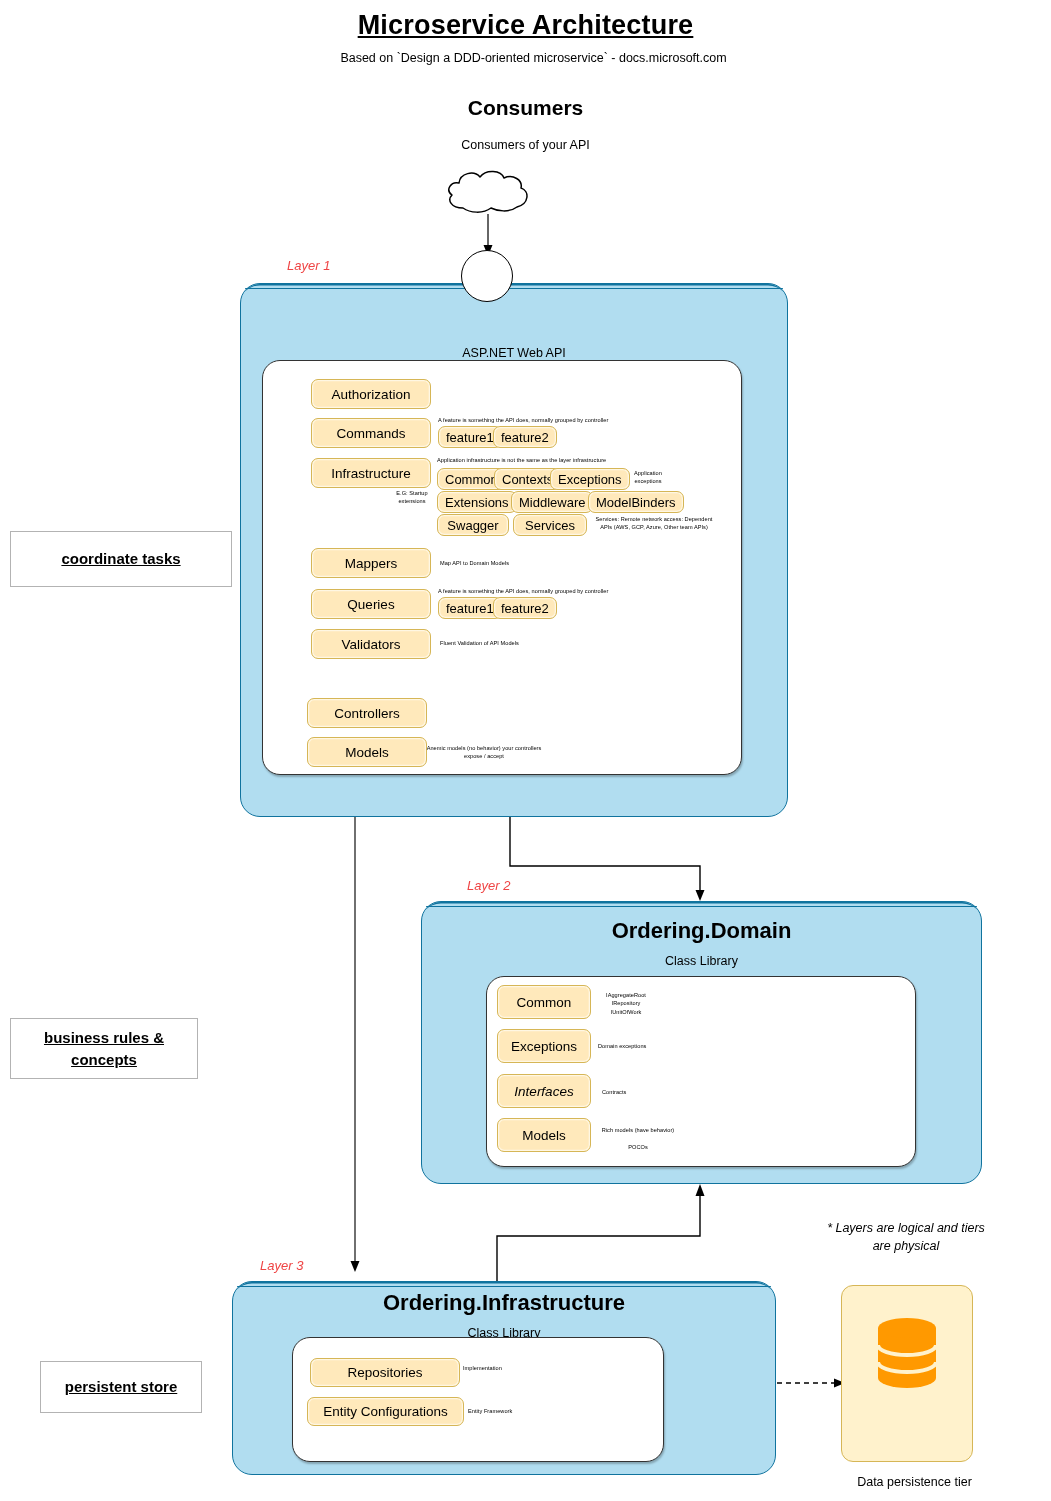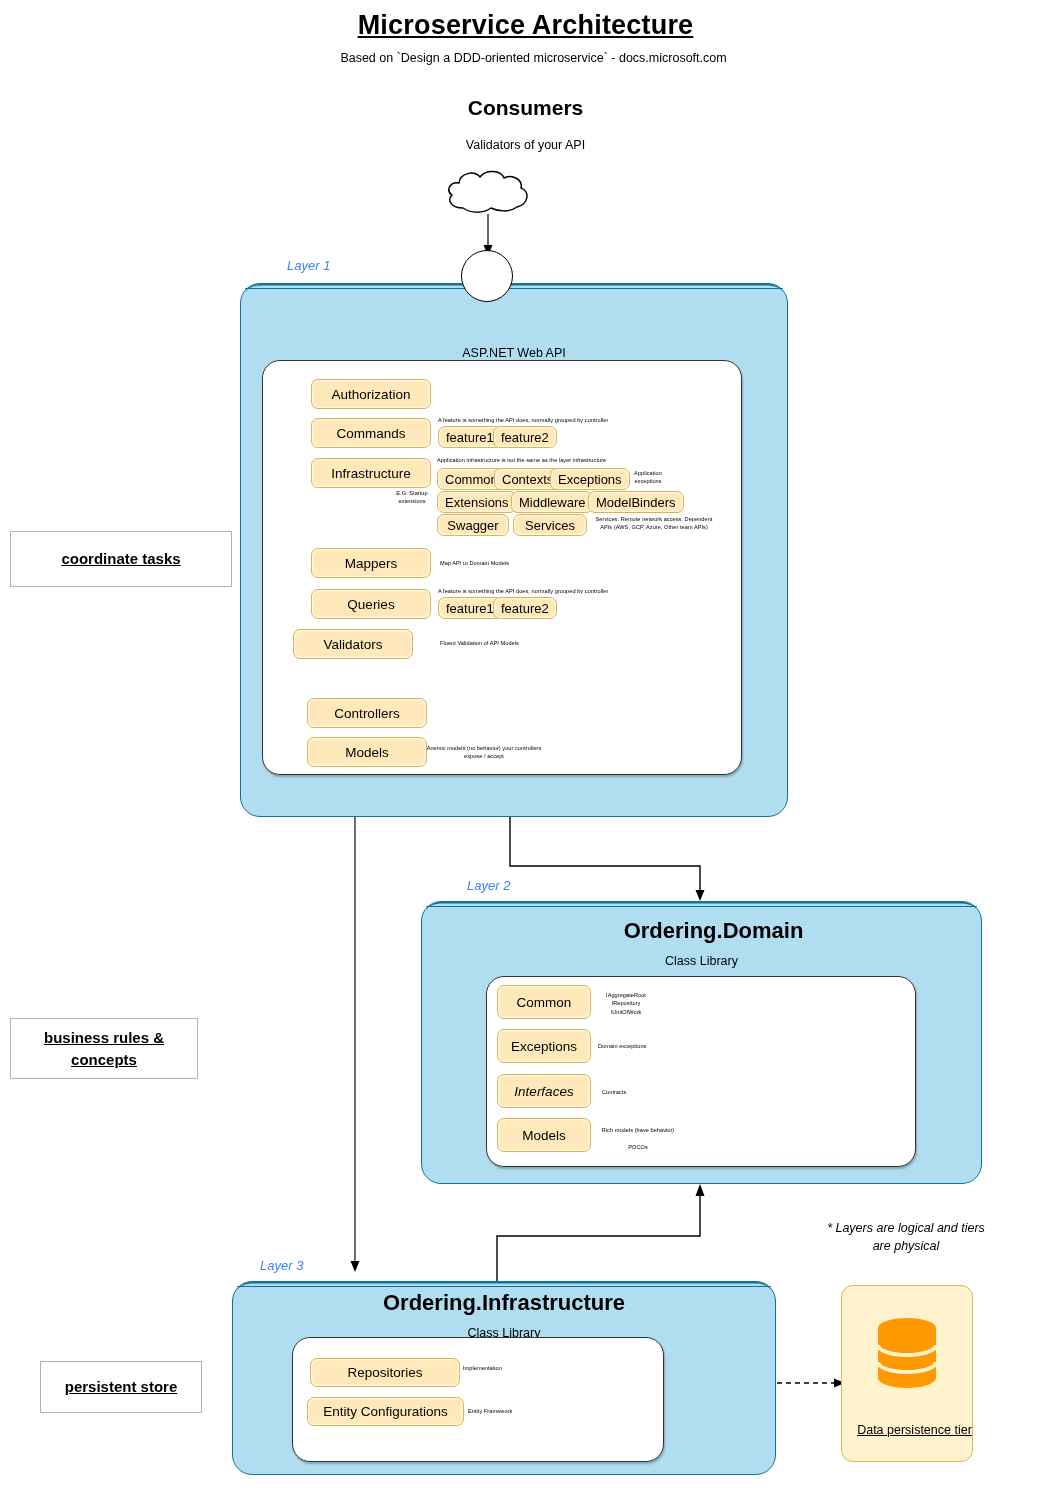--- a/index.html
+++ b/index.html
@@ -34,37 +34,37 @@
 
   
   .layer-box{
     background:#b1ddf0;border:1.5px solid #10739e;border-radius:20px;
     box-shadow:inset 0 5px 0 -3.5px #10739e;
   }
   .layer-box::after{
     content:"";position:absolute;left:4px;right:4px;top:4px;height:1px;
     background:#10739e;border-radius:20px;
   }
-  .layer-tag{font-size:13px;font-style:italic;color:#3b82f6;}
+  .layer-tag{font-size:13px;font-style:italic;color:#ef4444;}
   .layer-title{width:100%;text-align:center;font-size:22px;font-weight:bold;}
   .layer-sub{width:100%;text-align:center;font-size:12.5px;}
   .inner-panel{
     background:#ffffff;border:1.5px solid #333;border-radius:18px;
     box-shadow:1px 2px 2px rgba(0,0,0,.25);
   }
 
   #layer1-tag{left:287px;top:258px;}
   #layer1{left:240px;top:283px;width:546px;height:532px;}
   #layer1-title{left:0;top:22px;}
   #layer1-sub{left:0;top:62px;}
   #layer1-panel{left:262px;top:360px;width:478px;height:413px;}
 
   #layer2-tag{left:467px;top:878px;}
   #layer2{left:421px;top:901px;width:559px;height:281px;}
-  #layer2-title{left:0;top:16px;padding-left:12px;}
+  #layer2-title{left:0;top:16px;}
   #layer2-sub{left:0;top:52px;}
   #layer2-panel{left:486px;top:976px;width:428px;height:189px;}
 
   #layer3-tag{left:260px;top:1258px;}
   #layer3{left:232px;top:1281px;width:542px;height:192px;}
   #layer3-title{left:0;top:8px;}
   #layer3-sub{left:0;top:44px;}
   #layer3-panel{left:292px;top:1337px;width:370px;height:123px;}
 
   
@@ -90,36 +90,36 @@
   #callout-business{left:10px;top:1018px;width:188px;height:61px;}
   #callout-persistent{left:40px;top:1361px;width:162px;height:52px;}
 
   
   #persistence-tier{
     left:841px;top:1285px;width:130px;height:175px;background:#fff2cc;
     border:1.4px solid #d6b656;border-radius:12px;
   }
   #db-cylinder{left:878px;top:1318px;width:58px;height:70px;}
   #persistence-label{
-    left:841px;top:1422px;width:147px;text-align:center;font-size:12.5px;line-height:1.35;text-decoration:underline;
+    left:841px;top:1474px;width:147px;text-align:center;font-size:12.5px;line-height:1.35;
   }
   #tiers-note{
     left:823px;top:1219px;width:166px;text-align:center;
     font-size:12.5px;font-style:italic;line-height:1.45;
   }
 
   svg.edge{position:absolute;overflow:visible;}
 </style>
 </head>
 <body>
 
 <div class="abs" id="doc-title">Microservice Architecture</div>
 <div class="abs" id="doc-subtitle">Based on `Design a DDD-oriented microservice` - docs.microsoft.com</div>
 <div class="abs" id="consumers-title">Consumers</div>
-<div class="abs" id="consumers-sub">Validators of your API</div>
+<div class="abs" id="consumers-sub">Consumers of your API</div>
 
 <svg class="edge" id="cloud-shape" viewBox="0 0 90 46">
   <path d="M20 40 C8 40 4 32 9 27 C2 22 8 13 16 15 C17 5 31 2 37 9 C43 1 58 2 61 10
            C70 6 80 12 78 20 C87 23 86 36 74 39 C66 45 54 43 48 40 C40 46 27 45 20 40 Z" fill="#ffffff" stroke="#000000" stroke-width="1.5" stroke-linejoin="round"></path>
 </svg>
 <svg class="edge" id="cloud-arrow" viewBox="0 0 52 46">
   <line x1="26" y1="0" x2="26" y2="34" stroke="#333" stroke-width="1.5"></line>
   <path d="M26 42 L21.5 31 L30.5 31 Z" fill="#000"></path>
 </svg>
 <div class="abs" id="api-endpoint-circle"></div>
@@ -167,21 +167,21 @@
 <div class="abs note c" style="left:592px;top:515px;width:124px;">Services: Remote network access: Dependent APIs (AWS, GCP, Azure, Other team APIs)</div>
 
 <div class="abs chip big" style="left:311px;top:548px;">Mappers</div>
 <div class="abs note" style="left:440px;top:559px;width:180px;">Map API to Domain Models</div>
 
 <div class="abs chip big" style="left:311px;top:589px;">Queries</div>
 <div class="abs note" style="left:438px;top:587px;width:240px;">A feature is something the API does, normally grouped by controller</div>
 <div class="abs chip sm" style="left:438px;top:597px;">feature1</div>
 <div class="abs chip sm" style="left:493px;top:597px;">feature2</div>
 
-<div class="abs chip big" style="left:293px;top:629px;">Validators</div>
+<div class="abs chip big" style="left:311px;top:629px;">Validators</div>
 <div class="abs note" style="left:440px;top:639px;width:180px;">Fluent Validation of API Models</div>
 
 <div class="abs chip big" style="left:307px;top:698px;">Controllers</div>
 <div class="abs chip big" style="left:307px;top:737px;">Models</div>
 <div class="abs note c" style="left:424px;top:744px;width:120px;">Anemic models (no behavior) your controllers expose / accept</div>
 
 <div class="abs layer-tag" id="layer2-tag">Layer 2</div>
 <div class="abs layer-box" id="layer2">
   <div class="abs layer-title" id="layer2-title">Ordering.Domain</div>
   <div class="abs layer-sub" id="layer2-sub">Class Library</div>

